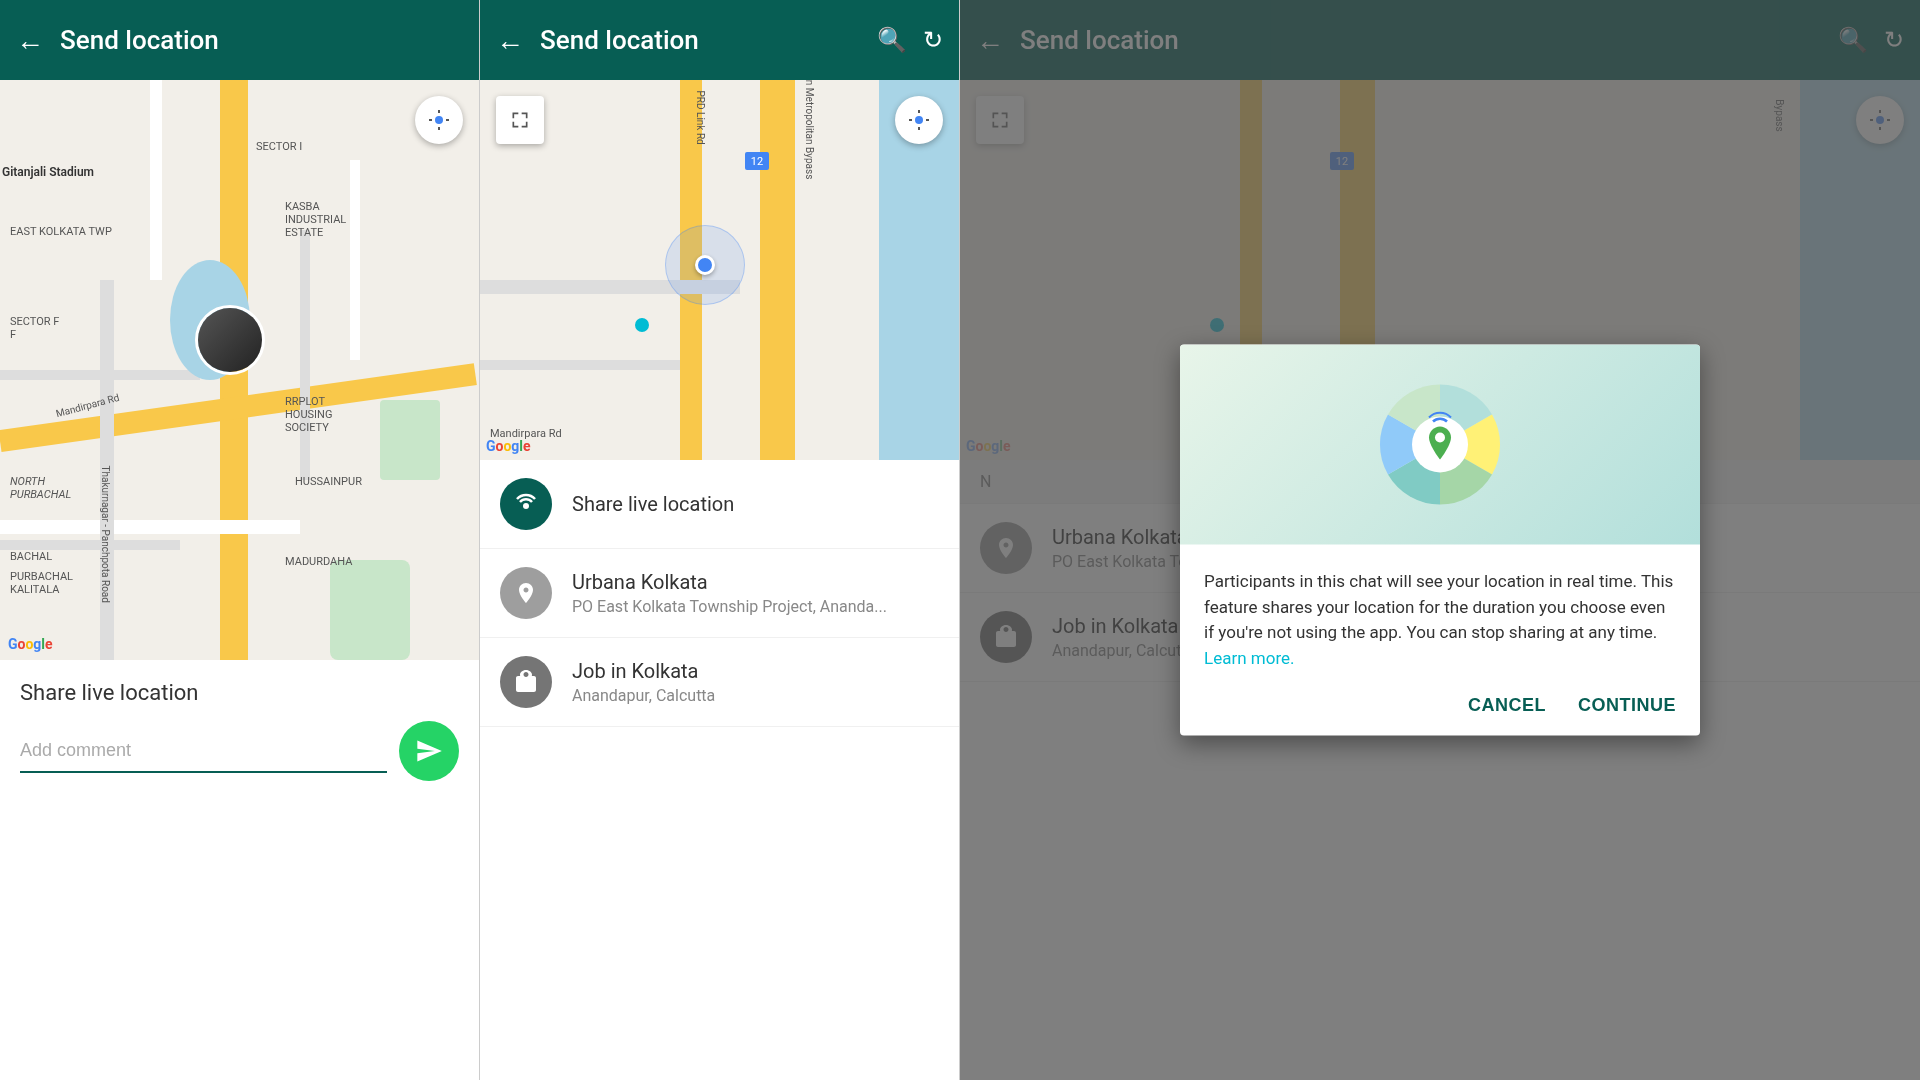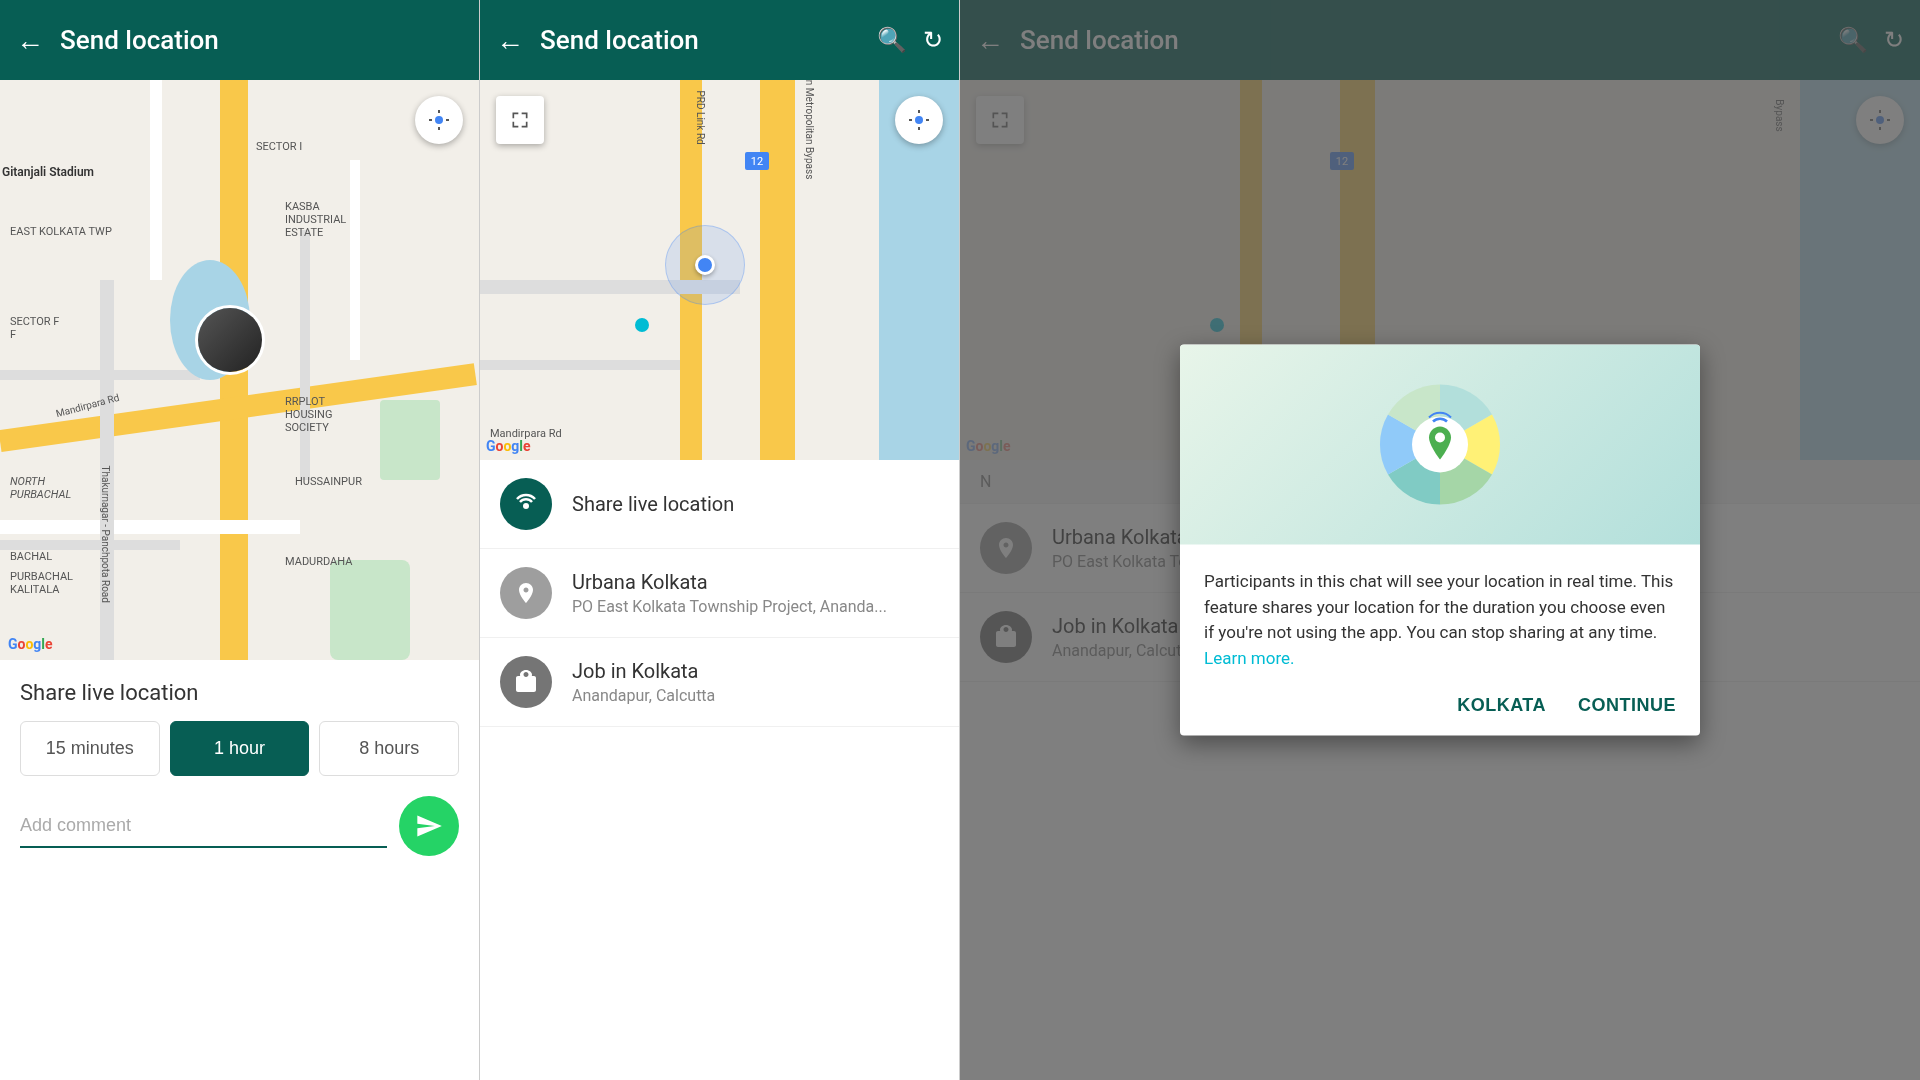--- a/index.html
+++ b/index.html
@@ -417,25 +417,20 @@
       </div>
 
       <div class="google-logo">
         <span>G</span><span>o</span><span>o</span><span>g</span><span>l</span><span>e</span>
       </div>
     </div>
   </div>
 
   <div class="bottom-panel">
     <div class="share-live-title">Share live location</div>
-    <div class="duration-buttons">
-      <button class="duration-btn">15 minutes</button>
-      <button class="duration-btn active">1 hour</button>
-      <button class="duration-btn">8 hours</button>
-    </div>
     <div class="comment-area">
       <input class="comment-input" type="text" placeholder="Add comment" style="">
       <button class="send-btn">
         <svg width="28" height="28" viewBox="0 0 24 24" fill="white">
           <path d="M2 21L23 12 2 3v7l15 2-15 2z"></path>
         </svg>
       </button>
     </div>
   </div>
 </div>
@@ -631,17 +626,17 @@
     </div>
 
     <div class="dialog-body">
       <p class="dialog-text">
         <span>Participants in this chat will see your location in real time. This feature shares your location for the duration you choose even if you're not using the app. You can stop sharing at any time.</span>
         <a href="#" class="dialog-link">Learn more.</a>
       </p>
     </div>
 
     <div class="dialog-actions">
-      <button class="dialog-btn">KOLKATA</button>
+      <button class="dialog-btn">CANCEL</button>
       <button class="dialog-btn">CONTINUE</button>
     </div>
   </div>
 </div>
 
 </body></html>

